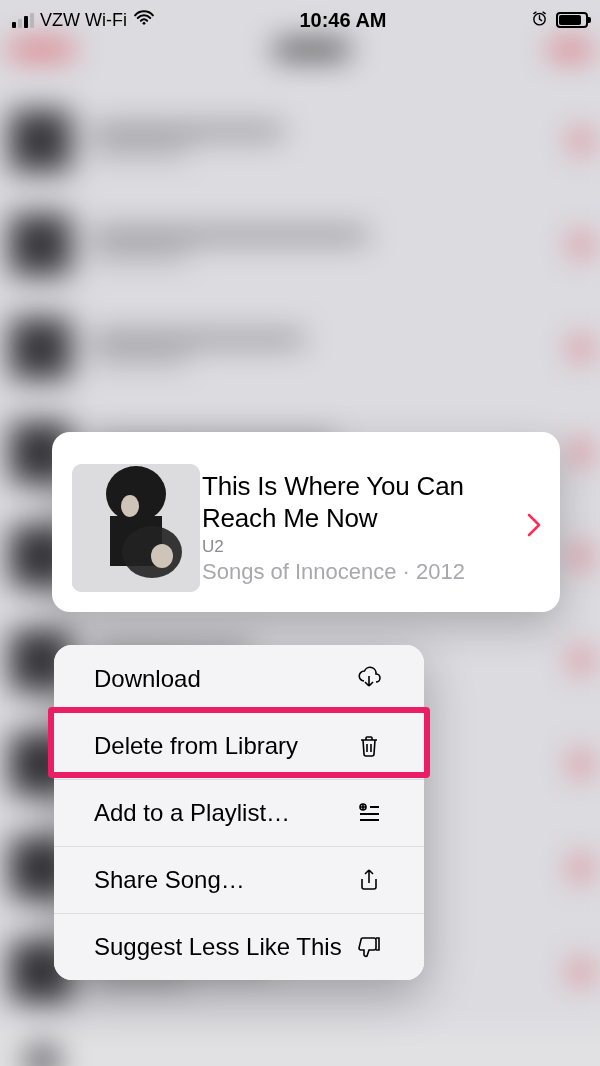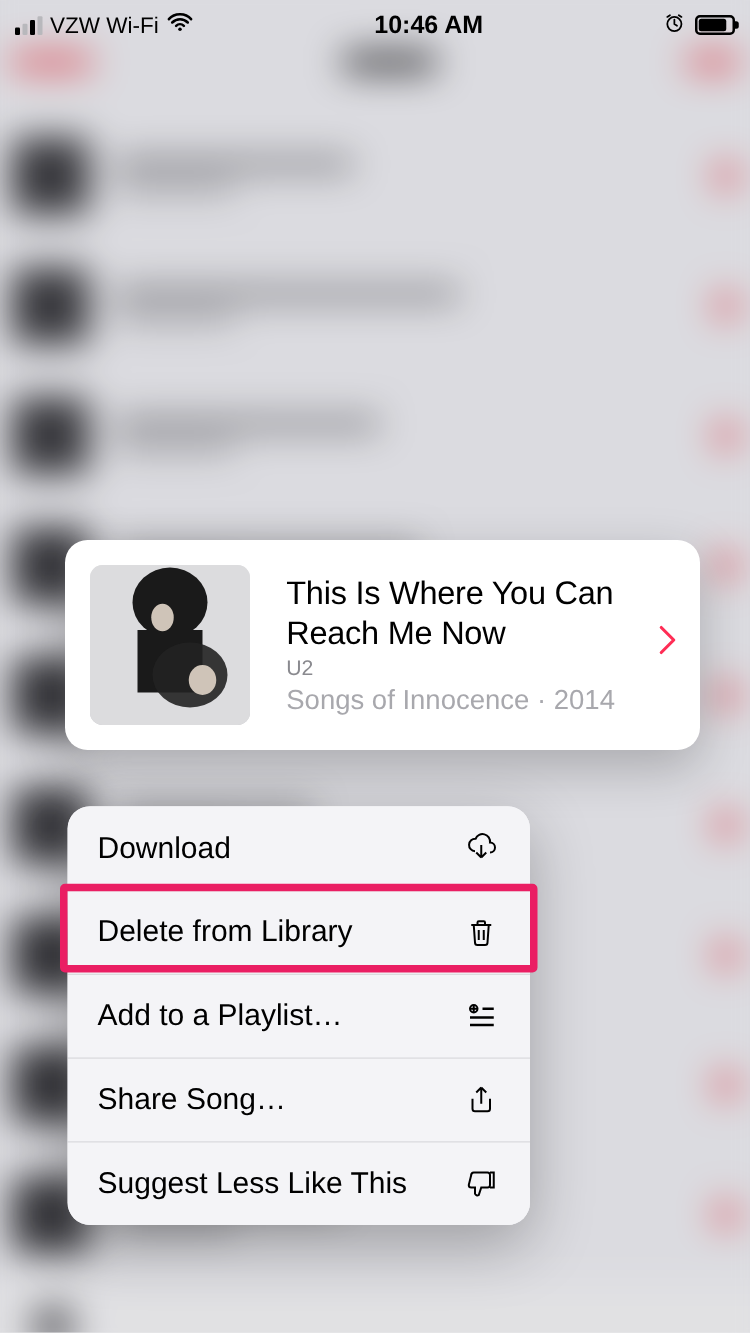--- a/index.html
+++ b/index.html
@@ -58,22 +58,22 @@
   .battery::after { content:''; position:absolute; right:-5px; top:3px; width:3px; height:6px; background:#000; border-radius:0 2px 2px 0;}
   .battery .fill { position:absolute; left:1px; top:1px; bottom:1px; width:80%; background:#000; border-radius:2px;}
   .alarm-icon { font-size:15px; }
 
   
   .card {
     position: absolute;
     left: 52px; right: 40px; top: 432px;
     background: #fff;
     border-radius: 18px;
-    padding: 20px 18px 20px 20px;
-    display: flex; align-items: center; gap: 29px;
+    padding: 32px 18px 20px 20px;
+    display: flex; align-items: center; gap: 2px;
     box-shadow: 0 14px 40px rgba(0,0,0,.22);
   }
   .art {
     width: 128px; height: 128px; border-radius: 10px;
     background: #d4d4d7 linear-gradient(#e3e3e5, #c9c9cd);
     position: relative; overflow: hidden; flex-shrink: 0;
   }
   .art svg { position:absolute; inset:0; }
   .card-text { flex: 1; min-width: 0; }
   .song-title { font-size: 26px; line-height: 1.22; color: #000; letter-spacing: -0.2px; }
@@ -86,21 +86,21 @@
     position: absolute;
     left: 54px; top: 645px;
     width: 370px;
     background: rgba(242,242,246,0.96);
     border-radius: 18px;
     overflow: hidden;
     box-shadow: 0 16px 50px rgba(0,0,0,.28);
   }
   .menu-item {
     display: flex; align-items: center; justify-content: space-between;
-    padding: 0 24px;
+    padding: 0 40px;
     height: 67px;
     font-size: 24px; color: #000;
     background: #f4f4f7;
     border-top: 1px solid rgba(0,0,0,.10);
     cursor: pointer;
   }
   .menu-item:first-child { border-top: none; }
   .menu-icon { width: 30px; display:flex; justify-content:center; color:#000; }
   .menu-icon svg { width: 26px; height: 26px; stroke: #000; stroke-width: 1.6; fill: none; }
 
@@ -239,21 +239,21 @@
       <ellipse cx="64" cy="30" rx="30" ry="28" fill="#1a1a1a"></ellipse>
       <rect x="38" y="52" width="52" height="50" fill="#1a1a1a"></rect>
       <ellipse cx="80" cy="88" rx="30" ry="26" fill="#222" opacity="0.9"></ellipse>
       <ellipse cx="58" cy="42" rx="9" ry="11" fill="#cfc4b8"></ellipse>
       <ellipse cx="90" cy="92" rx="11" ry="12" fill="#cfc4b8"></ellipse>
     </svg>
   </div>
   <div class="card-text">
     <div class="song-title">This Is Where You Can Reach Me Now</div>
     <div class="song-artist">U2</div>
-    <div class="song-album">Songs of Innocence · 2014</div>
+    <div class="song-album">Songs of Innocence · 2012</div>
   </div>
   <div class="card-chevron">
     <svg width="16" height="26" viewBox="0 0 16 26">
         <path d="M3 3l10 10L3 23" stroke="#ff2d55" stroke-width="2.5" fill="none" stroke-linecap="round" stroke-linejoin="round"></path>
       </svg>
   </div>
 </div>
 
 <div class="menu">
 

